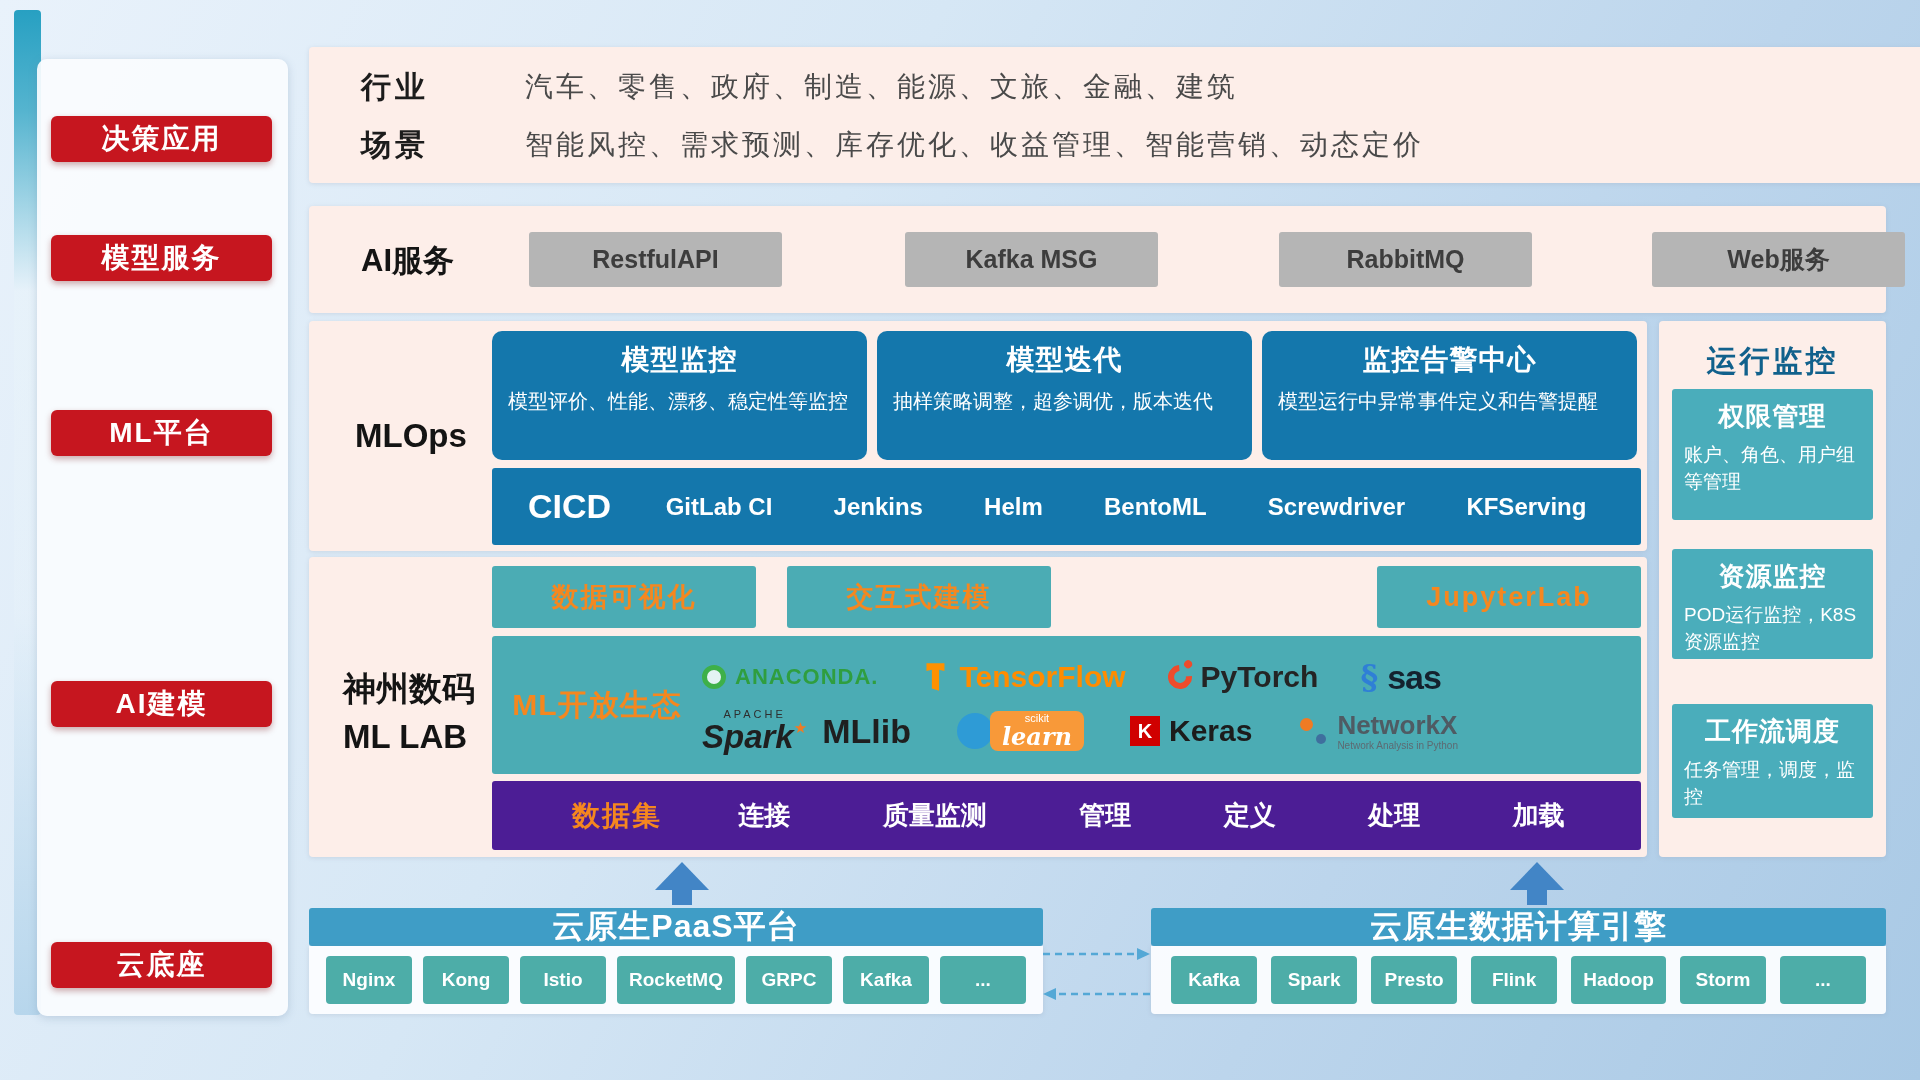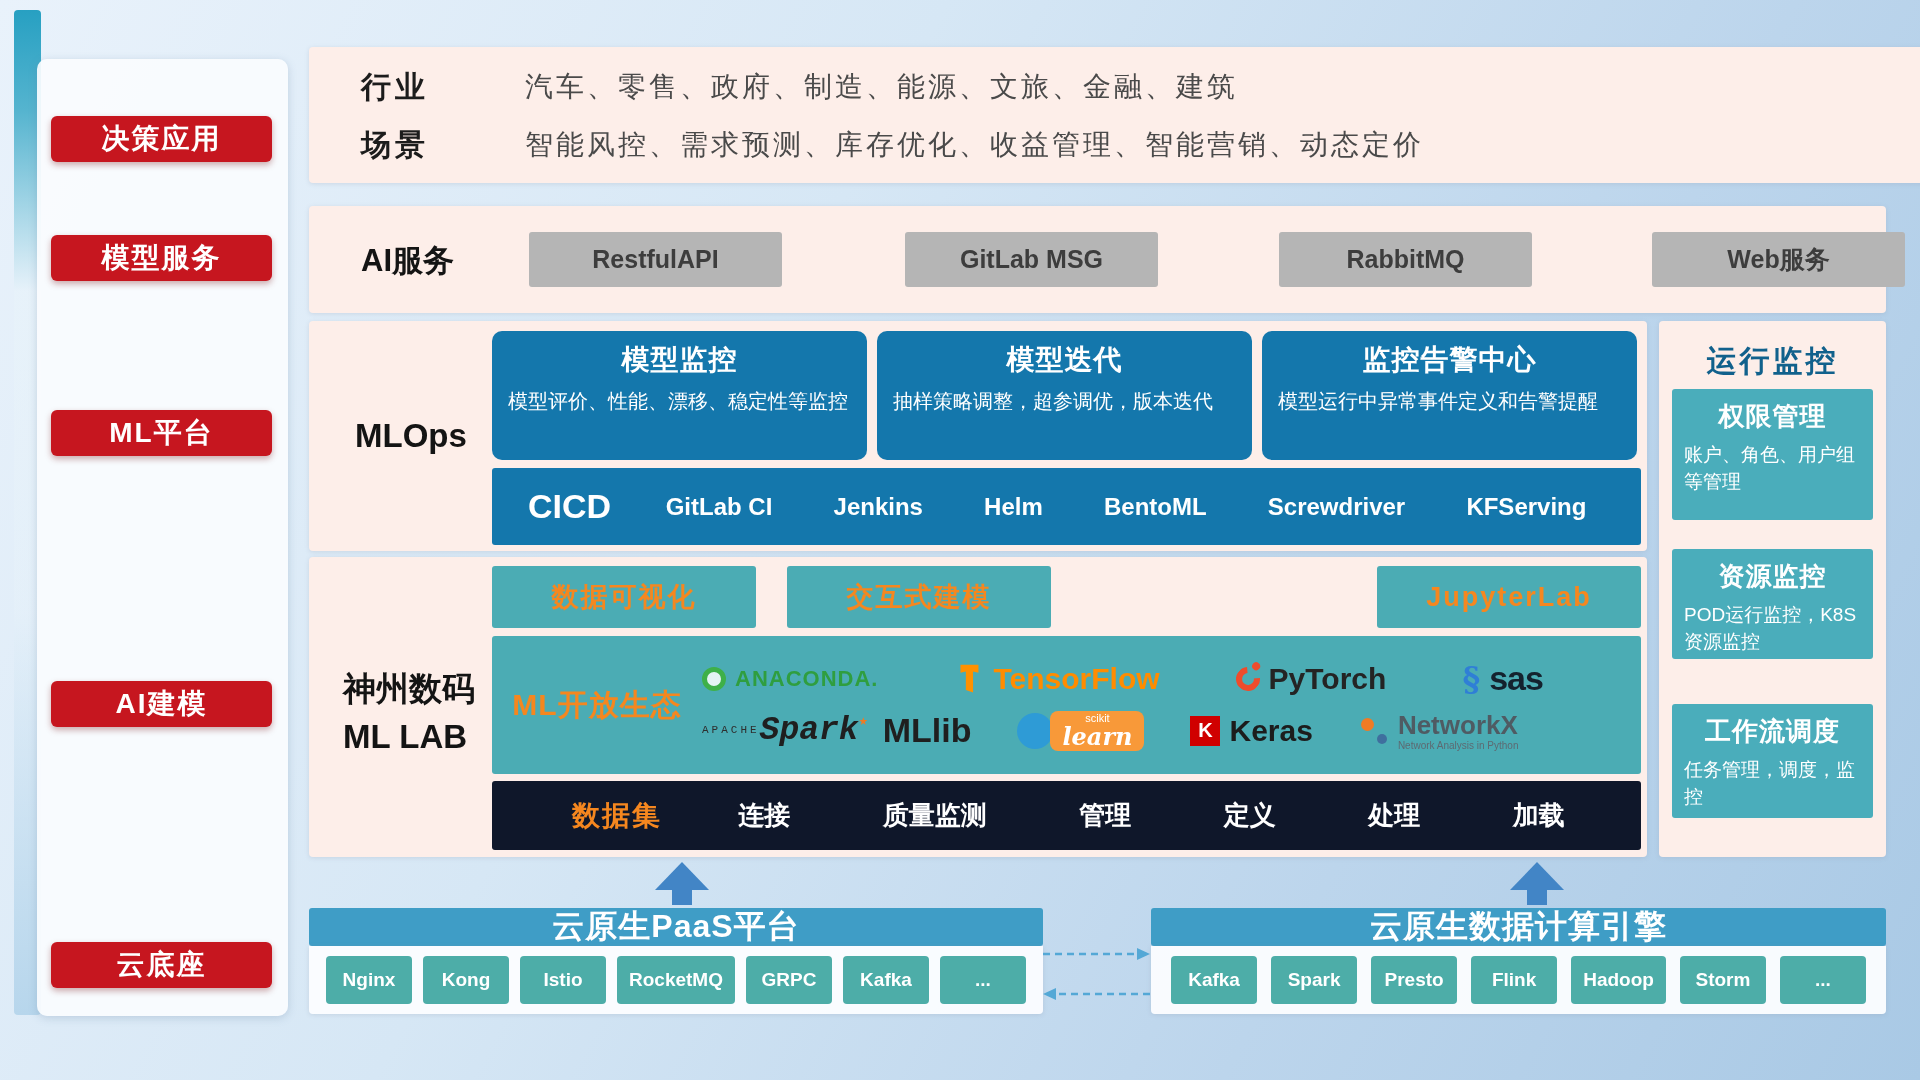--- a/index.html
+++ b/index.html
@@ -33,51 +33,51 @@
   .cicd-title{font-size:34px;font-weight:bold;margin-left:36px;}
   .cicd-items{flex:1;display:flex;justify-content:space-around;font-size:24px;font-weight:bold;margin:0 24px;white-space:nowrap;}
   
   .mllab-label{position:absolute;left:34px;top:108px;font-size:33px;font-weight:bold;color:#141414;line-height:1.45;}
   .tool-box{position:absolute;top:9px;height:62px;width:264px;background:#4bacb4;border-radius:3px;
     display:flex;align-items:center;justify-content:center;color:#f5871f;font-size:27px;font-weight:bold;letter-spacing:2px;}
   .eco-box{position:absolute;left:183px;top:79px;width:1149px;height:138px;background:#4bacb4;border-radius:3px;
     display:flex;align-items:center;}
   .eco-label{width:210px;text-align:center;color:#f5871f;font-size:30px;font-weight:bold;letter-spacing:1px;}
   .eco-logos{flex:1;display:flex;flex-direction:column;justify-content:center;gap:12px;}
-  .eco-row{display:flex;align-items:center;gap:76px;}
+  .eco-row{display:flex;align-items:center;gap:42px;}
   .eco-row.r2{gap:46px;}
   .logo{display:flex;align-items:center;gap:9px;}
   .ana-ring{width:24px;height:24px;border:5px solid #3eb049;border-radius:50%;background:rgba(255,255,255,0.85);}
   .ana-text{color:#2f9e3f;font-weight:bold;font-size:22px;letter-spacing:1px;}
   .tf-mark{width:30px;height:30px;background:#ff9100;
     clip-path:polygon(20% 4%,80% 4%,80% 30%,62% 26%,62% 96%,38% 88%,38% 26%,20% 30%);}
   .tf-text{color:#ff8c00;font-weight:bold;font-size:30px;}
   .pt-ring{position:relative;width:24px;height:24px;border:6px solid #ee4c2c;border-radius:50%;border-top-color:transparent;transform:rotate(40deg);}
   .pt-ring::after{content:"";position:absolute;width:8px;height:8px;border-radius:50%;background:#ee4c2c;top:-13px;left:0px;}
   .pt-text{color:#242424;font-weight:bold;font-size:30px;}
   .sas-swirl::before{content:"§";color:#2f7fd6;font-size:34px;font-weight:bold;font-family:"DejaVu Serif",serif;}
   .sas-text{color:#14222e;font-weight:bold;font-size:34px;letter-spacing:-1px;}
-  .spark-col{display:flex;align-items:center;line-height:1;font-family:Liberation Mono, monospace;}
+  .spark-col{display:flex;flex-direction:column;align-items:center;line-height:1;}
   .apache-text{font-size:11px;color:#2e2e2e;letter-spacing:3px;}
   .spark-text{font-size:33px;font-weight:bold;font-style:italic;color:#1f1f1f;}
   .spark-text::after{content:"★";color:#f07b24;font-size:15px;vertical-align:top;font-style:normal;}
   .mllib-text{font-size:34px;font-weight:bold;color:#1f1f1f;margin-left:6px;}
   .sk-circle{width:36px;height:36px;border-radius:50%;background:#2e9bd6;}
   .learn-box{margin-left:-12px;background:#f89939;border-radius:8px;padding:2px 12px;display:flex;flex-direction:column;align-items:center;line-height:1.05;}
   .scikit-small{font-size:11px;color:#fff;}
   .learn-text{font-family:"DejaVu Serif",serif;font-style:italic;font-weight:bold;font-size:24px;color:#fff;}
   .keras-k{width:30px;height:30px;background:#d00000;color:#fff;display:flex;align-items:center;justify-content:center;font-weight:bold;font-size:20px;}
   .keras-text{font-size:30px;font-weight:bold;color:#1c1c1c;}
   .nx-icon{position:relative;width:30px;height:30px;}
   .nx-icon::before{content:"";position:absolute;left:2px;top:2px;width:13px;height:13px;border-radius:50%;background:#f07b24;}
   .nx-icon::after{content:"";position:absolute;right:2px;bottom:2px;width:10px;height:10px;border-radius:50%;background:#3f6f9e;}
   .nx-col{display:flex;flex-direction:column;line-height:1.1;}
   .nx-text{font-size:26px;font-weight:bold;color:#4f5b63;}
   .nx-sub{font-size:10px;color:#5d6a72;}
-  .dataset-bar{position:absolute;left:183px;top:224px;width:1149px;height:69px;background:#0f172a;border-radius:3px;
+  .dataset-bar{position:absolute;left:183px;top:224px;width:1149px;height:69px;background:#4c1d95;border-radius:3px;
     display:flex;align-items:center;color:#fff;}
   .ds-title{margin-left:80px;color:#f5871f;font-size:28px;font-weight:bold;letter-spacing:2px;}
   .ds-items{flex:1;display:flex;justify-content:space-around;font-size:26px;font-weight:bold;margin:0 30px;}
   
   .mon-title{margin-top:20px;text-align:center;font-size:30px;font-weight:bold;color:#11618c;letter-spacing:3px;}
   .mon-card{position:absolute;left:13px;width:201px;background:#4aadbb;border-radius:3px;color:#fff;}
   .mc-title{margin-top:10px;text-align:center;font-size:26px;font-weight:bold;letter-spacing:1px;}
   .mc-desc{margin:8px 12px 0;font-size:19px;line-height:1.4;}
   
   .up-arrow{position:absolute;width:0;height:0;border-left:27px solid transparent;border-right:27px solid transparent;border-bottom:28px solid #4285c6;}
@@ -110,21 +110,21 @@
     </div>
     <div class="b1-row" style="top:76px">
       <span class="b1-label">场景</span>
       <span class="b1-text">智能风控、需求预测、库存优化、收益管理、智能营销、动态定价</span>
     </div>
   </div>
 
   <div class="band" style="left:309px;top:206px;width:1577px;height:107px">
     <div class="b2-label">AI服务</div>
     <div class="gray-btn" style="left:184px">RestfulAPI</div>
-    <div class="gray-btn" style="left:560px">GitLab MSG</div>
+    <div class="gray-btn" style="left:560px">Kafka MSG</div>
     <div class="gray-btn" style="left:934px">RabbitMQ</div>
     <div class="gray-btn" style="left:1307px">Web服务</div>
   </div>
 
   <div class="band" style="left:309px;top:321px;width:1338px;height:230px">
     <div class="mlops-label">MLOps</div>
     <div class="blue-card" style="left:183px">
       <div class="bc-title">模型监控</div>
       <div class="bc-desc">模型评价、性能、漂移、稳定性等监控</div>
     </div>

